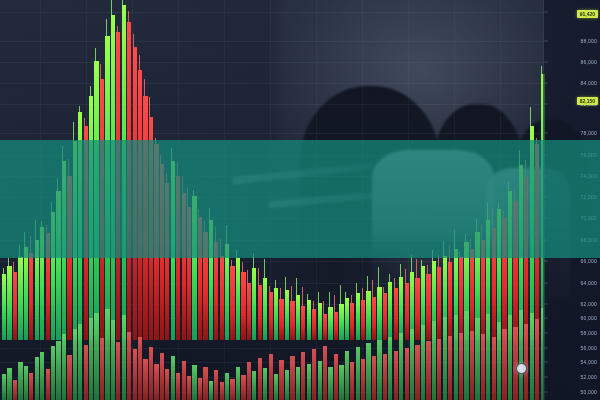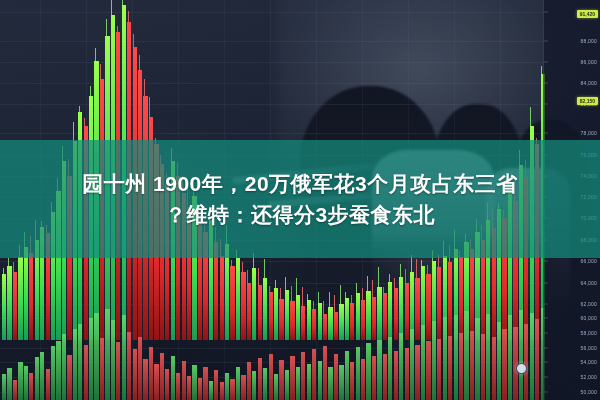--- a/index.html
+++ b/index.html
@@ -546,18 +546,14 @@
       <div class="tick" style="top: 362px;">54,000</div>
       <div class="tickline" style="top: 377px;"></div>
       <div class="tick" style="top: 377px;">52,000</div>
       <div class="tickline" style="top: 392px;"></div>
       <div class="tick" style="top: 392px;">50,000</div>
       <div class="price-tag" style="top: 14px;">91,420</div>
       <div class="price-tag" style="top: 101px;">82,150</div>
     </div>
 
   <div class="band"></div>
-  <div class="title">
-    <span class="ln">园十州 1900年，20万俄军花3个月攻占东三省</span>
-    <span class="ln">？维特：还得分3步蚕食东北</span>
-  </div>
 
 </div>
 
 </body></html>

